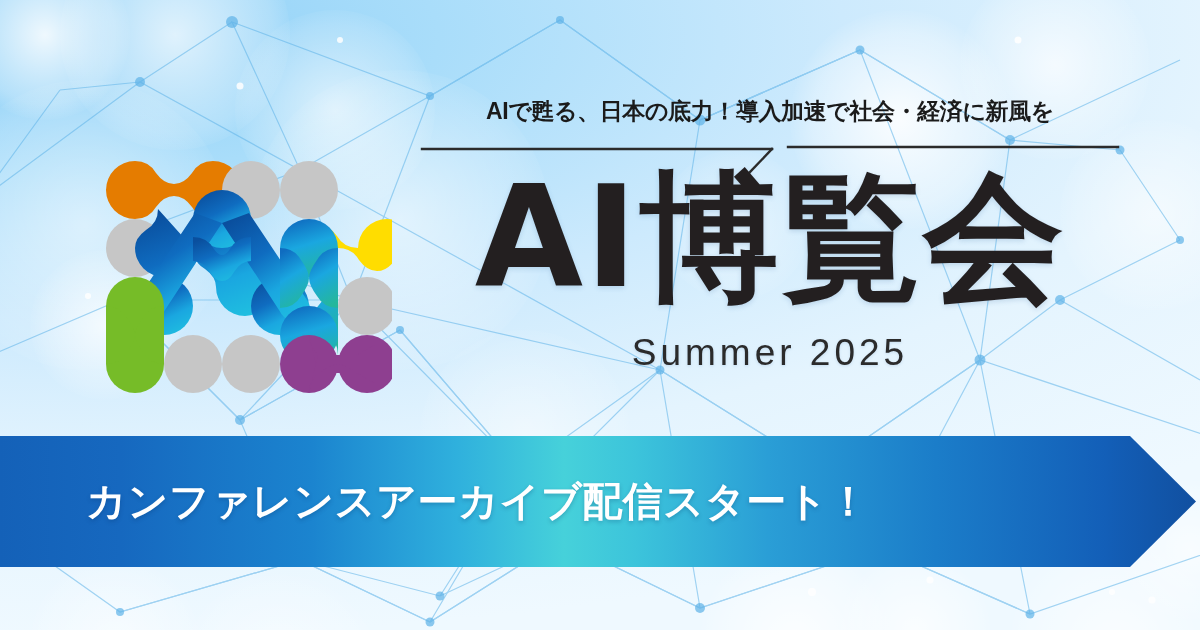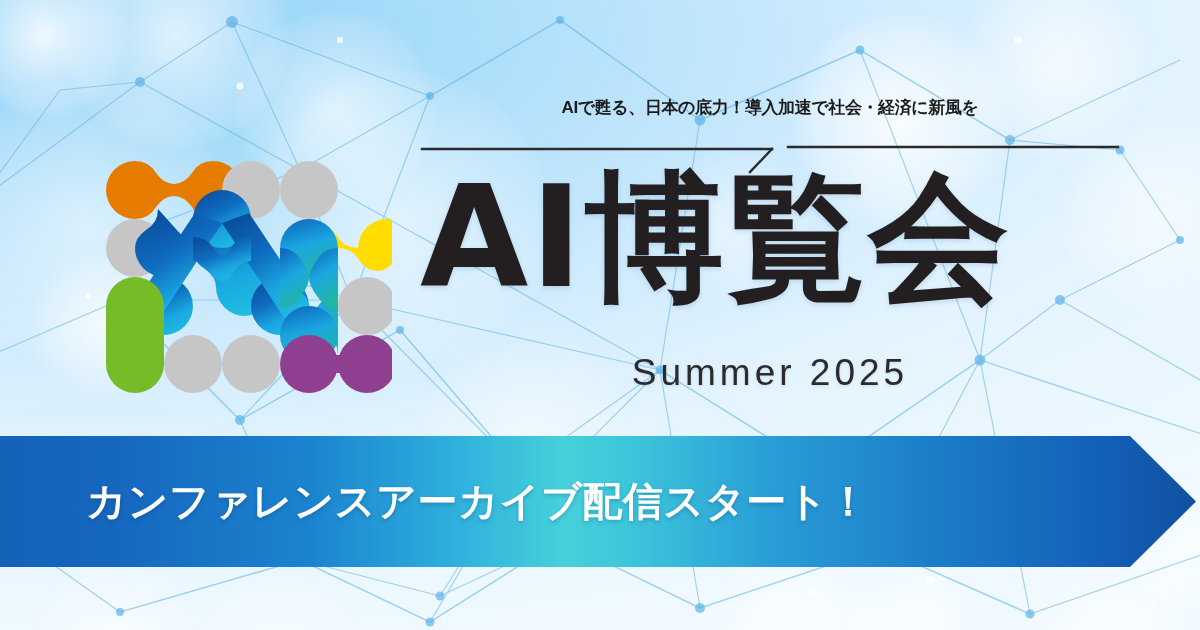--- a/index.html
+++ b/index.html
@@ -23,37 +23,37 @@
   .net{ position:absolute; inset:0; }
 
   
   .logomark{ position:absolute; left:100px; top:155px; width:292px; height:240px; }
   .logomark svg{ display:block; width:100%; height:100%; }
 
   
   .tagline{
     position:absolute; left:420px; top:96px; width:700px;
     text-align:center;
-    font-size:17px; font-weight:700; color:#1b1b1b;
+    font-size:23px; font-weight:700; color:#1b1b1b;
     letter-spacing:-0.4px; white-space:nowrap;
     font-family:"Liberation Sans","DejaVu Sans",sans-serif;
   }
   .divider{ position:absolute; left:420px; top:140px; width:700px; height:34px; }
 
   
   .title{
     position:absolute; left:420px; top:168px; width:700px;
-    white-space:nowrap;
+    text-align:center; white-space:nowrap;
     font-size:140px; line-height:1.0; font-weight:700;
     color:#231f20; letter-spacing:2px;
     font-family:"DejaVu Sans","Liberation Sans",sans-serif;
     text-shadow:0 2px 5px rgba(60,110,160,.20);
   }
   .subtitle{
-    position:absolute; left:420px; top:352px; width:700px;
+    position:absolute; left:420px; top:332px; width:700px;
     text-align:center; white-space:nowrap;
     font-size:37px; font-weight:300; color:#2b2b2b;
     letter-spacing:4px;
     font-family:"Liberation Sans","DejaVu Sans",sans-serif;
     text-shadow:0 1px 3px rgba(60,110,160,.18);
   }
 
   
   .banner{
     position:absolute; left:0; top:436px; width:1200px; height:131px;

